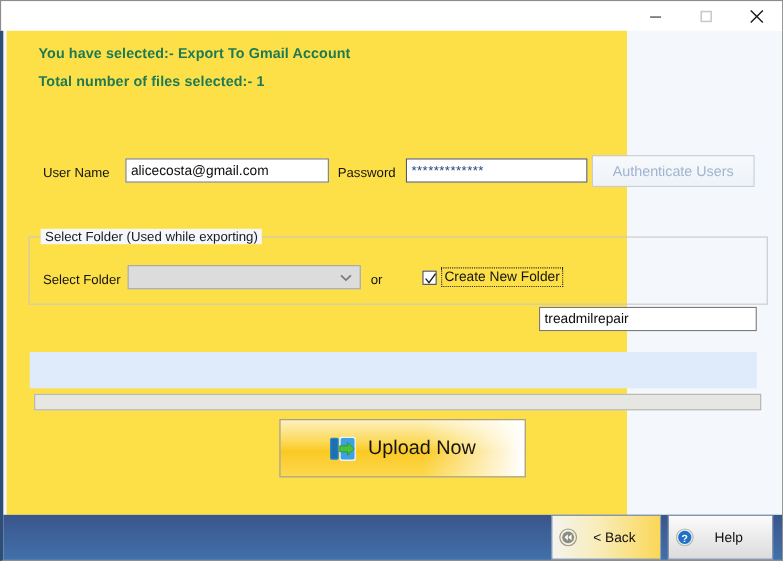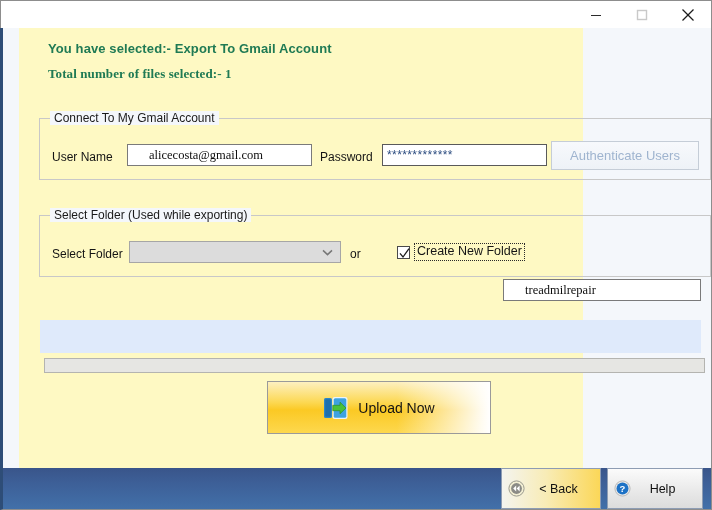--- a/index.html
+++ b/index.html
@@ -57,37 +57,37 @@
     height: 482px;
     box-sizing: border-box;
     border-left: 3px solid #2e4d77;
     border-right: 1px solid #8d8d8d;
     border-bottom: 1px solid #8d8d8d;
     background: #f4f7fb;
   }
 
   .content {
     position: absolute;
-    top: 0; left: 16px;
+    top: 0; left: 3px;
     width: 564px;
     height: 440px;
-    background: #fef9c3;
+    background: #fde047;
   }
 
   
   .hdr-line {
     position: absolute;
     color: #1f7a54;
     font-size: 13px;
     font-weight: bold;
     white-space: nowrap;
     letter-spacing: 0.1px;
   }
   #hdr1 { left: 29px; top: 13px; }
-  #hdr2 { left: 29px; top: 38px; font-family: Liberation Serif, serif; }
+  #hdr2 { left: 29px; top: 38px; }
 
   
   .groupbox {
     position: absolute;
     border: 1px solid #c8c8c8;
     box-sizing: border-box;
     background: transparent;
   }
   .group-title {
     position: absolute;
@@ -107,24 +107,24 @@
     position: absolute;
     font-size: 12px;
     color: #141414;
     white-space: nowrap;
   }
   .textbox {
     position: absolute;
     box-sizing: border-box;
     border: 1px solid #7a7a7a;
     background: #ffffff;
-    font-family: Liberation Serif, serif;
+    font-family: Liberation Sans, sans-serif;
     font-size: 12.5px;
     color: #0d0d0d;
-    padding: 0 21px;
+    padding: 0 4px;
     line-height: 20px;
     height: 22px;
     outline: none;
   }
   .pw-dots {
     position: absolute;
     box-sizing: border-box;
     border: 1px solid #5a5a5a;
     background: #ffffff;
     height: 22px;
@@ -235,21 +235,21 @@
         rgba(255,255,255,0.92) 96%,
         rgba(255,255,255,1) 100%),
       linear-gradient(to bottom, #fdf0c0 0%, #fcd852 40%, #fbc924 55%, #fdd84e 100%);
     display: flex;
     align-items: center;
     justify-content: center;
     cursor: default;
   }
   .btn-upload .upl-ico { margin-right: 9px; display:block; }
   .btn-upload .upl-txt {
-    font-size: 14px;
+    font-size: 18px;
     color: #141414;
     font-family: "Liberation Sans", sans-serif;
   }
 
   
   .log-label {
     position: absolute;
     left: 22px; top: 450px;
     font-size: 13px;
     color: #8b1722;
@@ -330,23 +330,20 @@
     </div>
   </div>
 
   <div class="client">
 
     <div class="content">
 
       <div class="hdr-line" id="hdr1">You have selected:- Export  To Gmail Account</div>
       <div class="hdr-line" id="hdr2">Total number of files selected:- 1</div>
 
-      <div class="groupbox" id="gb-gmail">
-        <span class="group-title">Connect To My Gmail Account</span>
-      </div>
 
       <div class="fld-label" id="lbl-username">User Name</div>
       <input class="textbox" id="inp-username" type="text" value="alicecosta@gmail.com" style="">
 
       <div class="fld-label" id="lbl-password">Password</div>
       <div class="pw-dots" id="inp-password">*************</div>
 
       <div class="btn-auth">
         <span>Authenticate Users</span>
       </div>

